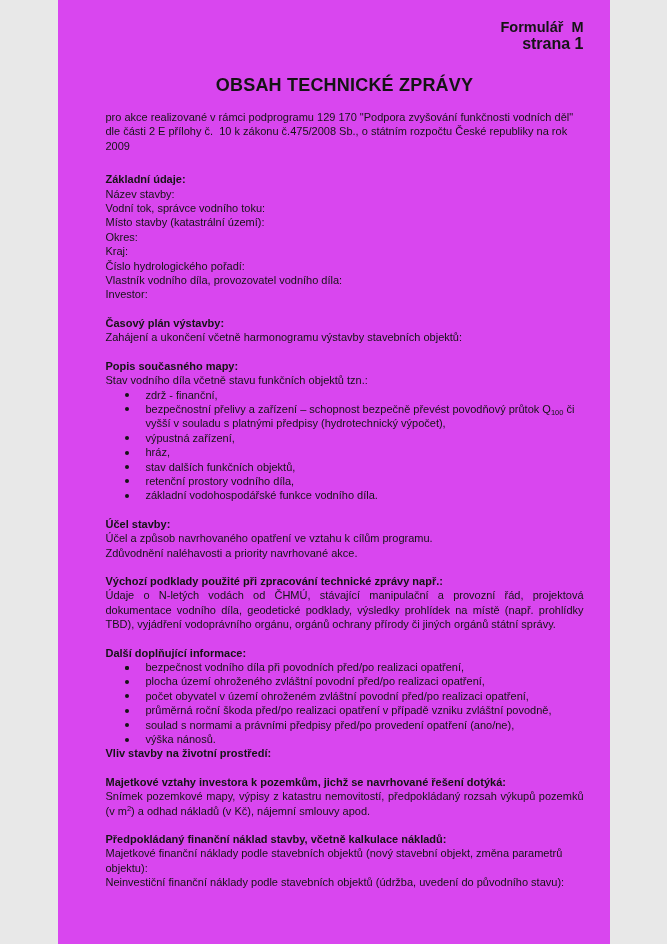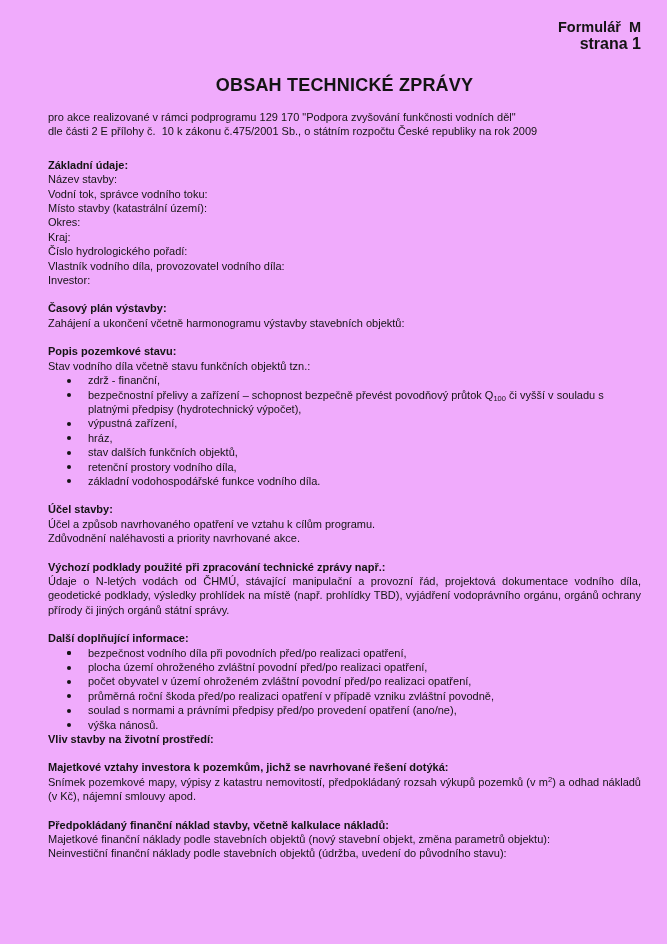--- a/index.html
+++ b/index.html
@@ -2,24 +2,24 @@
 <html><head>
 <meta charset="utf-8">
 <style>
   html, body {
     margin: 0;
     padding: 0;
     background: #e8e8e8;
   }
   .page {
     position: relative;
-    width: 667px;
+    width: 552px;
     height: 944px;
     margin: 0 auto;
-    background: #f0abfc;
+    background: #d946ef;
     color: #141414;
     font-family: "Liberation Sans", "DejaVu Sans", sans-serif;
     font-size: 11px;
     line-height: 14.4px;
     box-sizing: border-box;
     padding: 18px 26px 20px 48px;
     overflow: hidden;
   }
   .hdr-right {
     text-align: right;
@@ -102,42 +102,42 @@
 
   <div class="hdr-right">
     <div class="form-label">Formulář  M</div>
     <div class="page-number">strana 1</div>
   </div>
 
   <div class="doc-title">OBSAH TECHNICKÉ ZPRÁVY</div>
 
   <div class="subtitle">
     <div>pro akce realizované v rámci podprogramu 129 170 "Podpora zvyšování funkčnosti vodních děl"</div>
-    <div>dle části 2 E přílohy č.  10 k zákonu č.475/2001 Sb., o státním rozpočtu České republiky na rok 2009</div>
+    <div>dle části 2 E přílohy č.  10 k zákonu č.475/2008 Sb., o státním rozpočtu České republiky na rok 2009</div>
   </div>
 
   <div class="section first">
     <div class="sec-heading">Základní údaje:</div>
     <div>Název stavby:</div>
     <div>Vodní tok, správce vodního toku:</div>
     <div>Místo stavby (katastrální území):</div>
     <div>Okres:</div>
     <div>Kraj:</div>
     <div>Číslo hydrologického pořadí:</div>
     <div>Vlastník vodního díla, provozovatel vodního díla:</div>
     <div>Investor:</div>
   </div>
 
   <div class="section">
     <div class="sec-heading">Časový plán výstavby:</div>
     <div>Zahájení a ukončení včetně harmonogramu výstavby stavebních objektů:</div>
   </div>
 
   <div class="section">
-    <div class="sec-heading">Popis pozemkové stavu:</div>
+    <div class="sec-heading">Popis současného mapy:</div>
     <div>Stav vodního díla včetně stavu funkčních objektů tzn.:</div>
     <ul class="blist">
       <li><span class="dot"></span><span>zdrž - finanční,</span></li>
       <li><span class="dot"></span><span>bezpečnostní přelivy a zařízení – schopnost bezpečně převést povodňový průtok Q</span><sub class="q-sub">100</sub><span> či vyšší v souladu s platnými předpisy (hydrotechnický výpočet),</span></li>
       <li><span class="dot"></span><span>výpustná zařízení,</span></li>
       <li><span class="dot"></span><span>hráz,</span></li>
       <li><span class="dot"></span><span>stav dalších funkčních objektů,</span></li>
       <li><span class="dot"></span><span>retenční prostory vodního díla,</span></li>
       <li><span class="dot"></span><span>základní vodohospodářské funkce vodního díla.</span></li>
     </ul>

